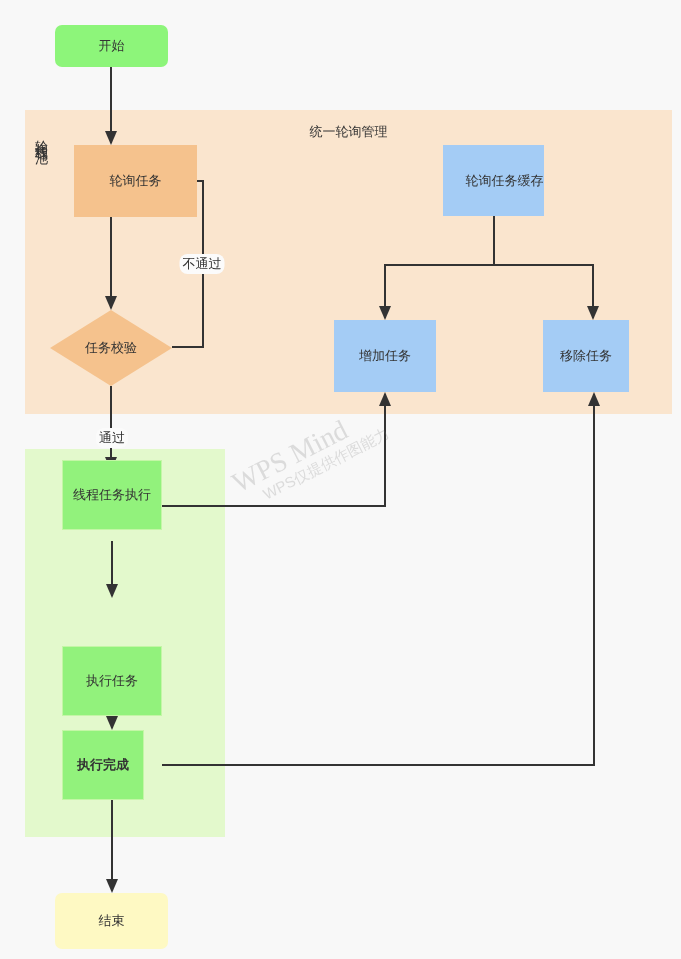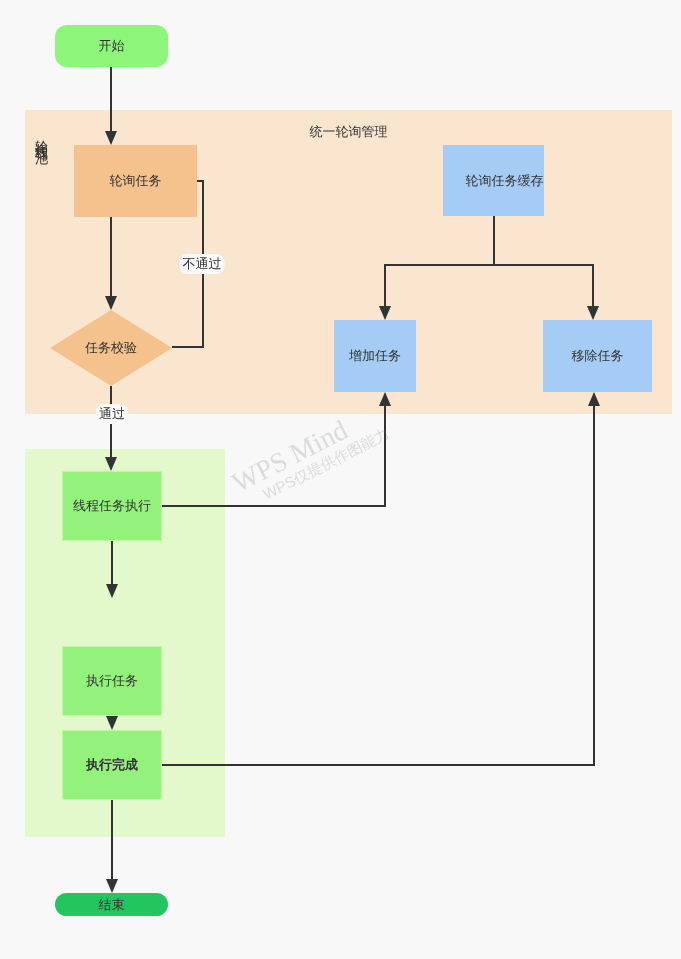--- a/index.html
+++ b/index.html
@@ -52,48 +52,48 @@
     position:absolute;
     z-index:3;
     display:flex;
     align-items:center;
     justify-content:center;
     font-size:13px;
     color:#333;
     box-sizing:border-box;
     text-align:center;
   }
-  .node.terminal{ border-radius:12px; }
+  .node.terminal{ border-radius:7px; }
   .node.start{ left:55px; top:25px; width:113px; height:42px; background:#8df57a; }
-  .node.end{ left:55px; top:893px; width:113px; height:23px; background:#22c55e; }
+  .node.end{ left:55px; top:893px; width:113px; height:56px; background:#fef9c3; }
   .node.poll-task{ left:50px; top:145px; width:123px; height:72px; background:#f5c28d;margin-left:24px; }
   .node.task-check{
     left:50px; top:310px; width:122px; height:76px; background:#f5c28d;
     clip-path:polygon(50% 0%, 100% 50%, 50% 100%, 0% 50%);
   }
   .node.poll-cache{ left:443px; top:145px; width:101px; height:71px; background:#a4ccf5;padding-left:22px; }
-  .node.add-task{ left:334px; top:320px; width:82px; height:72px; background:#a4ccf5; }
-  .node.remove-task{ left:543px; top:320px; width:109px; height:72px; background:#a4ccf5; }
+  .node.add-task{ left:334px; top:320px; width:102px; height:72px; background:#a4ccf5; }
+  .node.remove-task{ left:543px; top:320px; width:86px; height:72px; background:#a4ccf5; }
   .node.green-box{ background:#92f27c; border:1px solid #c4f6a6; }
-  .node.thread-exec{ left:62px; top:471px; width:100px; height:70px; }
+  .node.thread-exec{ left:62px; top:460px; width:100px; height:70px; }
   .node.exec-task{ left:62px; top:598px; width:100px; height:70px;margin-top:48px; }
-  .node.exec-complete{ left:62px; top:730px; width:100px; height:70px; font-weight:bold; }
+  .node.exec-complete{ left:62px; top:730px; width:82px; height:70px; font-weight:bold; }
   .edge-label{
     position:absolute;
     z-index:4;
     font-size:13px;
     color:#333;
     background:#fbfbfb;
     padding:1px 3px;
     white-space:nowrap;
     transform:translate(-50%,-50%);
     border-radius:8px;
   }
   .edge-label.fail{ left:202px; top:264px; }
-  .edge-label.pass{ left:112px; top:414px; }
+  .edge-label.pass{ left:112px; top:438px; }
   .watermark{
     position:absolute;
     left:238px; top:468px;
     z-index:5;
     transform:rotate(-27deg);
     transform-origin:left center;
     color:rgba(120,120,120,0.22);
     pointer-events:none;
     white-space:nowrap;
   }

